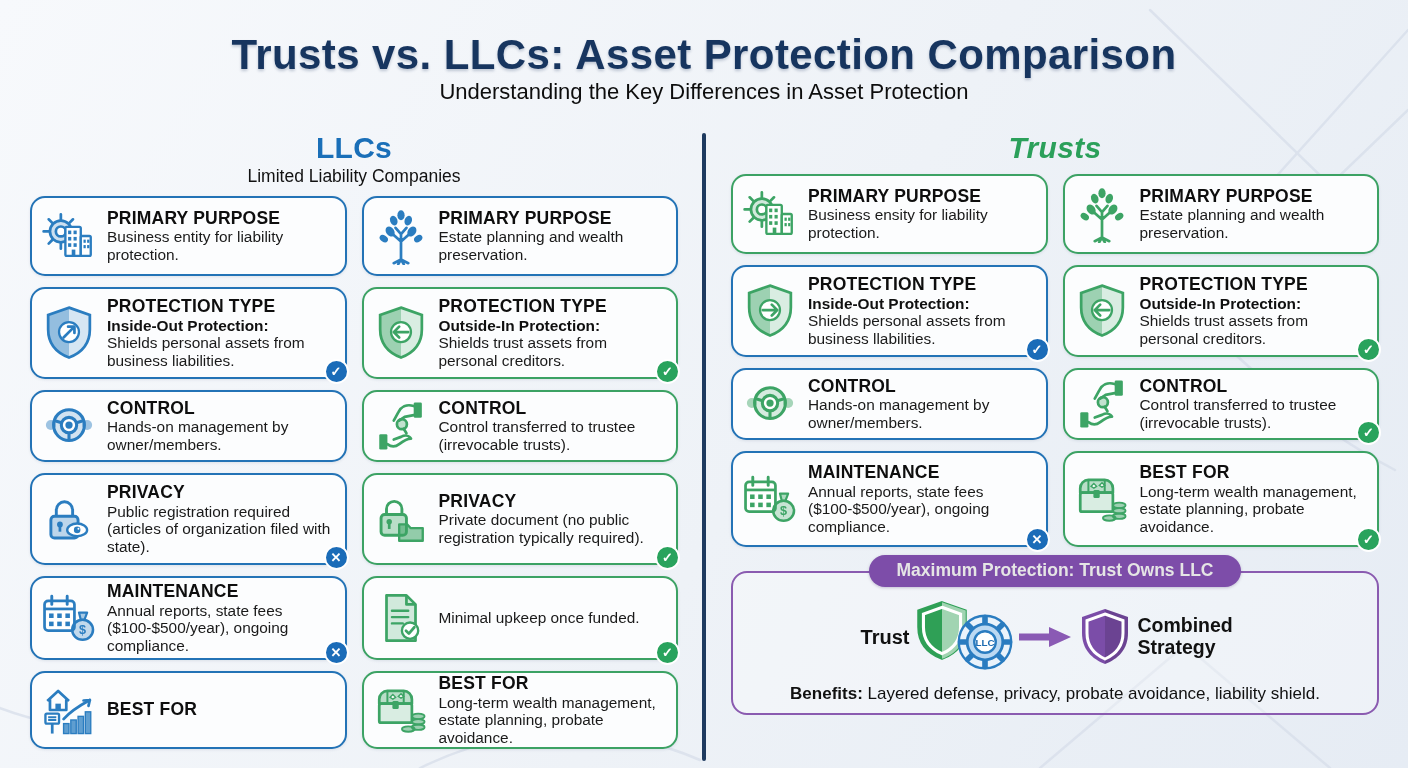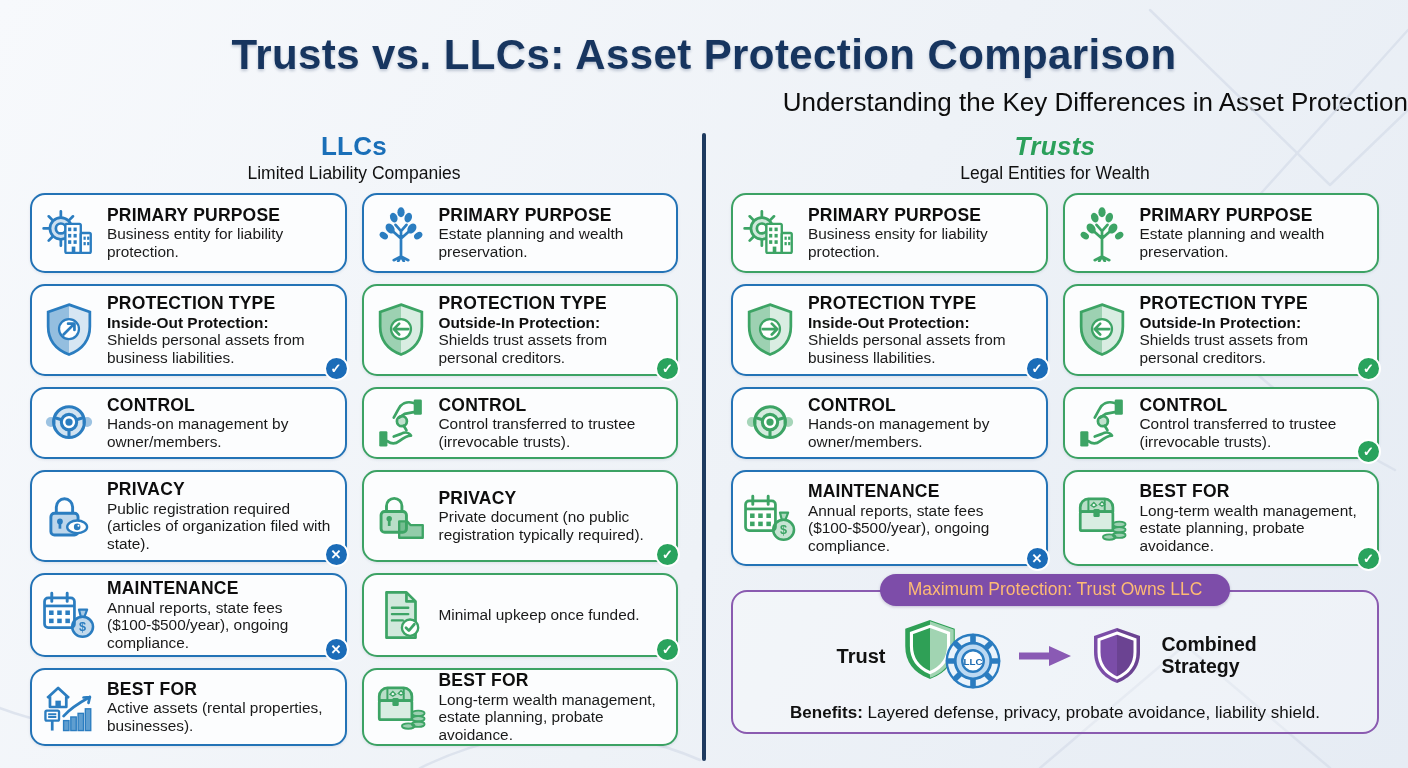--- a/index.html
+++ b/index.html
@@ -5,27 +5,27 @@
   * { margin:0; padding:0; box-sizing:border-box; }
   html,body { width:1408px; height:768px; }
   body { font-family:"Liberation Sans", sans-serif; color:#111; }
   #page { position:relative; width:1408px; height:768px; overflow:hidden;
           background:linear-gradient(120deg,#f7f9fc 0%,#eef2f7 55%,#e6ecf4 100%); }
   #bg-pattern { position:absolute; inset:0; pointer-events:none; }
 
   
   .page-title { text-align:center; padding-top:31px; font-size:42px; font-weight:800;
                 color:#17355f; letter-spacing:.4px; text-shadow:0 2px 3px rgba(13,35,80,.22); }
-  .page-subtitle { text-align:right; margin-top:8px; font-size:26px; font-weight:500; color:#0d0d0d; }
+  .page-subtitle { text-align:center; margin-top:0; font-size:22px; font-weight:500; color:#0d0d0d; }
 
   
   .panel { position:absolute; top:131px; width:648px; }
   #left-panel  { left:30px; }
   #right-panel { left:731px; }
-  .panel-title { text-align:center; font-size:26px; font-weight:800; letter-spacing:.3px; }
+  .panel-title { text-align:center; font-size:30px; font-weight:800; letter-spacing:.3px; }
   #left-panel  .panel-title { color:#1a6fb8; }
   #right-panel .panel-title { color:#2ba05a;font-style:italic; }
   .panel-sub { text-align:center; font-size:17.5px; color:#111; margin-top:1px; }
 
   .divider { position:absolute; left:702px; top:133px; height:628px; width:3.5px;
              background:#1e3a5f; border-radius:2px; }
 
   
   .grid { display:grid; grid-template-columns:1fr 1fr; column-gap:15px; row-gap:11px; margin-top:9px; }
   #left-grid  { grid-template-rows:80px 92px 72px 92px 84px 78px; }
@@ -47,25 +47,25 @@
 
   .badge { position:absolute; right:-4px; bottom:-7px; width:25px; height:25px; border-radius:50%;
            border:2.5px solid #fff; color:#fff; font-size:13px; font-weight:bold;
            display:flex; align-items:center; justify-content:center; }
   .badge.yes-blue, .badge.no-blue { background:#1b6cb8; }
   .badge.yes-green { background:#29a35d; }
 
   
   #combo { margin-top:8px; position:relative; }
   .combo-banner { position:relative; z-index:2; margin:0 auto -16px; width:fit-content;
-                  background:#7d4da9; color:#fdba74; font-weight:400; font-size:17.5px;
+                  background:#7d4da9; color:#e5e5e5; font-weight:700; font-size:17.5px;
                   padding:5px 28px 6px; border-radius:19px; box-shadow:0 1px 3px rgba(60,30,100,.25); }
   .combo-box { border:2.5px solid #8a5bb0; border-radius:16px; padding:22px 14px 9px;
                background:rgba(255,255,255,.30); }
-  .combo-row { display:flex; align-items:center; justify-content:center; gap:12px; height:84px; }
+  .combo-row { display:flex; align-items:center; justify-content:center; height:84px; }
   .trust-label { font-size:20px; font-weight:800; }
   .combo-icons { position:relative; width:108px; height:84px; }
   .combo-icons .trust-shield { position:absolute; left:0; top:3px; }
   .combo-icons .llc-gear     { position:absolute; left:46px; top:17px; }
   .result-label { font-size:19.5px; font-weight:800; line-height:1.12; width:112px; }
   .benefits { text-align:center; font-size:17px; margin-top:5px; color:#101010; }
   .benefits b { font-weight:800; }
 </style>
 </head>
 <body>
@@ -311,21 +311,20 @@
                 <rect x="34" y="43" width="6" height="15"></rect>
                 <rect x="42" y="39" width="6" height="19"></rect>
                 <rect x="50" y="34" width="6" height="24"></rect>
               </g>
               <path d="M26 42C34 33 44 27 55 21" fill="none" stroke="currentColor" stroke-width="3" stroke-linecap="round"></path>
               <path d="M55 21l-7 .5M55 21l-1.5 6.5" stroke="currentColor" stroke-width="3" stroke-linecap="round"></path>
             </svg>
           </span>
           <div class="card-text">
             <div class="card-title">BEST FOR</div>
-            <div class="card-body">Active assets (rental properties, businesses).</div>
           </div>
         </div>
         <div class="card border-green">
           <span class="icon color-green">
             <svg viewBox="0 0 64 64">
               <path d="M8 25v-5a9 9 0 0 1 9-9h18a9 9 0 0 1 9 9v5Z" fill="currentColor" fill-opacity="0.35" stroke="currentColor" stroke-width="3" stroke-linejoin="round"></path>
               <rect x="8" y="25" width="36" height="21" rx="2" fill="currentColor" fill-opacity="0.18" stroke="currentColor" stroke-width="3"></rect>
               <path d="M17 11v14M35 11v14" stroke="currentColor" stroke-width="2.2"></path>
               <rect x="22.5" y="22" width="7" height="9" rx="1.5" fill="currentColor"></rect>
               <path d="M20 18l3-3 3 3-3 2Zm9-1l3-3 3 3-3 2Z" fill="#fff" stroke="currentColor" stroke-width="1.6"></path>
@@ -340,21 +339,20 @@
           <div class="card-text">
             <div class="card-title">BEST FOR</div>
             <div class="card-body">Long-term wealth management, estate planning, probate avoidance.</div>
           </div>
         </div>
       </div>
   </div>
 
   <div class="panel" id="right-panel">
     <div class="panel-title">Trusts</div>
-    <div class="panel-sub">Legal Entities for Wealth</div>
     <div class="grid" id="right-grid">
         <div class="card border-green">
           <span class="icon color-green">
             <svg viewBox="0 0 64 64">
               <g fill="none" stroke="currentColor" stroke-width="3" stroke-linecap="round">
                 <circle cx="23" cy="27" r="12" fill="currentColor" fill-opacity="0.22"></circle>
                 <path d="M23 14V8M23 40v6M10 27H4M36 27h6M13.8 17.8l-4.2-4.2M32.2 36.2l4.2 4.2M32.2 17.8l4.2-4.2M13.8 36.2l-4.2 4.2"></path>
                 <circle cx="23" cy="27" r="5.5" fill="#fff"></circle>
               </g>
               <g stroke="currentColor" stroke-width="2.6" fill="#fff">

